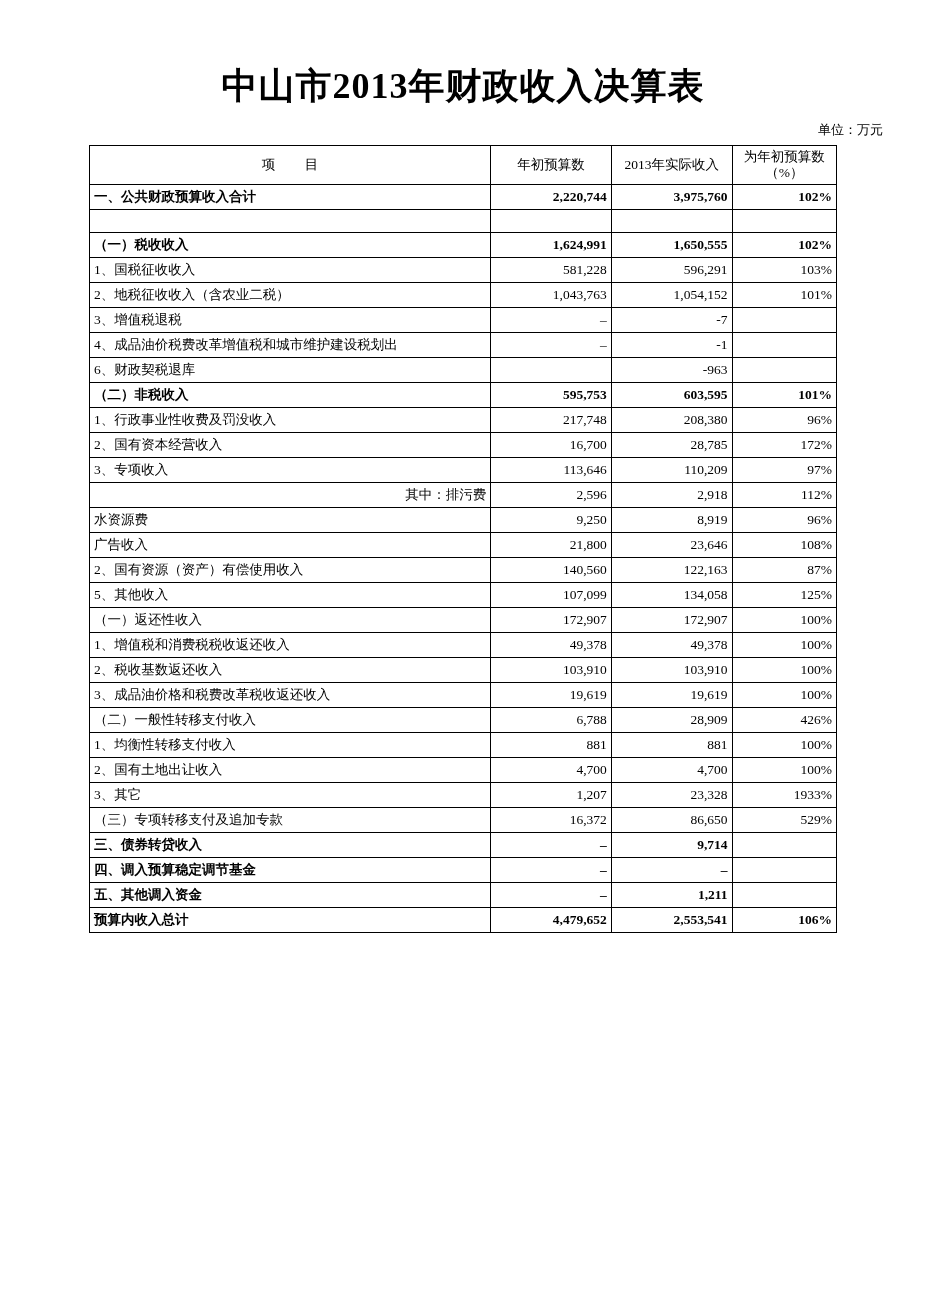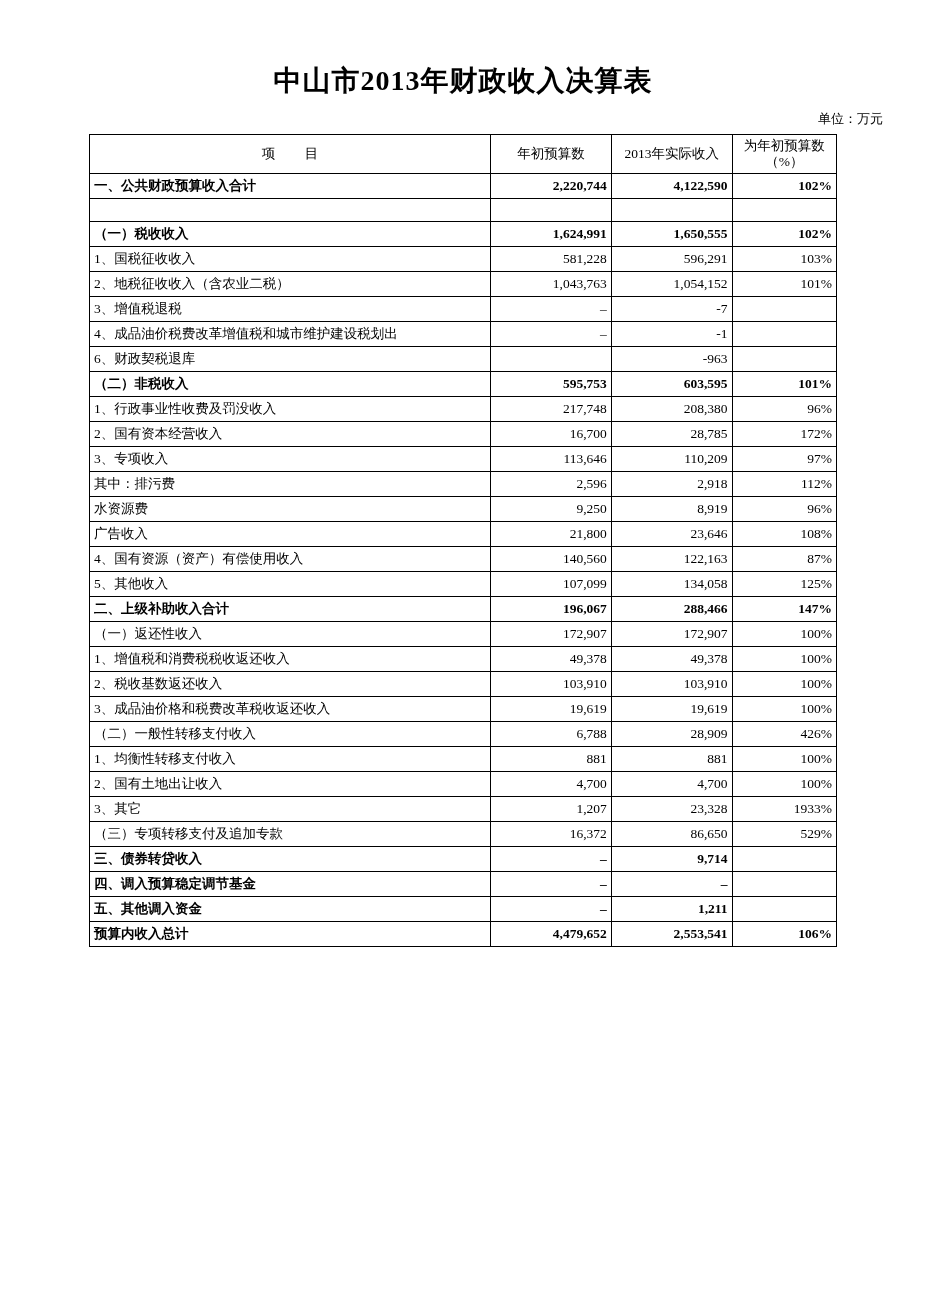--- a/index.html
+++ b/index.html
@@ -17,21 +17,21 @@
   }
   .page {
     width: 926px;
     height: 1310px;
     box-sizing: border-box;
     padding: 0;
     position: relative;
   }
   .doc-title {
     text-align: center;
-    font-size: 28px;
+    font-size: 36px;
     font-weight: bold;
     letter-spacing: 1px;
     margin-top: 62px;
     font-family: "Liberation Serif", "DejaVu Serif", serif;
   }
   .unit-line {
     text-align: right;
     font-size: 13px;
     margin-top: 10px;
     padding-right: 43px;
@@ -67,21 +67,21 @@
   }
   .num {
     text-align: right;
     padding-right: 8px;
     font-family: "Liberation Serif", "DejaVu Serif", serif;
   }
   .bold { font-weight: bold; }
   .lvl0 { padding-left: 10px; }
   .lvl1 { padding-left: 20px; }
   .lvl2 { padding-left: 10px; }
-  .lvl3 { padding-left: 44px; }
+  .lvl3 { padding-left: 44px; text-align: right; }
   .lvl4 { padding-left: 66px; }
   .lvl5 { padding-left: 28px; }
   .center-item { }
   .blankrow td { height: 23px; }
 </style>
 </head>
 <body>
 
 <div class="page">
 
@@ -101,21 +101,21 @@
         <td class="hdr-item">项　目</td>
         <td>年初预算数</td>
         <td>2013年实际收入</td>
         <td>为年初预算数（%）</td>
       </tr>
     </thead>
     <tbody id="tbody">
         <tr>
           <td class="lvl0 bold">一、公共财政预算收入合计</td>
           <td class="num bold">2,220,744</td>
-          <td class="num bold">4,122,590</td>
+          <td class="num bold">3,975,760</td>
           <td class="num bold">102%</td>
         </tr>
         <tr class="blankrow">
           <td class="lvl0"></td>
           <td class="num"></td>
           <td class="num"></td>
           <td class="num"></td>
         </tr>
         <tr>
           <td class="lvl1 bold">（一）税收收入</td>
@@ -189,38 +189,32 @@
           <td class="num">8,919</td>
           <td class="num">96%</td>
         </tr>
         <tr>
           <td class="lvl4">广告收入</td>
           <td class="num">21,800</td>
           <td class="num">23,646</td>
           <td class="num">108%</td>
         </tr>
         <tr>
-          <td class="lvl2">4、国有资源（资产）有偿使用收入</td>
+          <td class="lvl2">2、国有资源（资产）有偿使用收入</td>
           <td class="num">140,560</td>
           <td class="num">122,163</td>
           <td class="num">87%</td>
         </tr>
         <tr>
           <td class="lvl2">5、其他收入</td>
           <td class="num">107,099</td>
           <td class="num">134,058</td>
           <td class="num">125%</td>
         </tr>
         <tr>
-          <td class="lvl0 bold">二、上级补助收入合计</td>
-          <td class="num bold">196,067</td>
-          <td class="num bold">288,466</td>
-          <td class="num bold">147%</td>
-        </tr>
-        <tr>
           <td class="lvl1">（一）返还性收入</td>
           <td class="num">172,907</td>
           <td class="num">172,907</td>
           <td class="num">100%</td>
         </tr>
         <tr>
           <td class="lvl5">1、增值税和消费税税收返还收入</td>
           <td class="num">49,378</td>
           <td class="num">49,378</td>
           <td class="num">100%</td>

